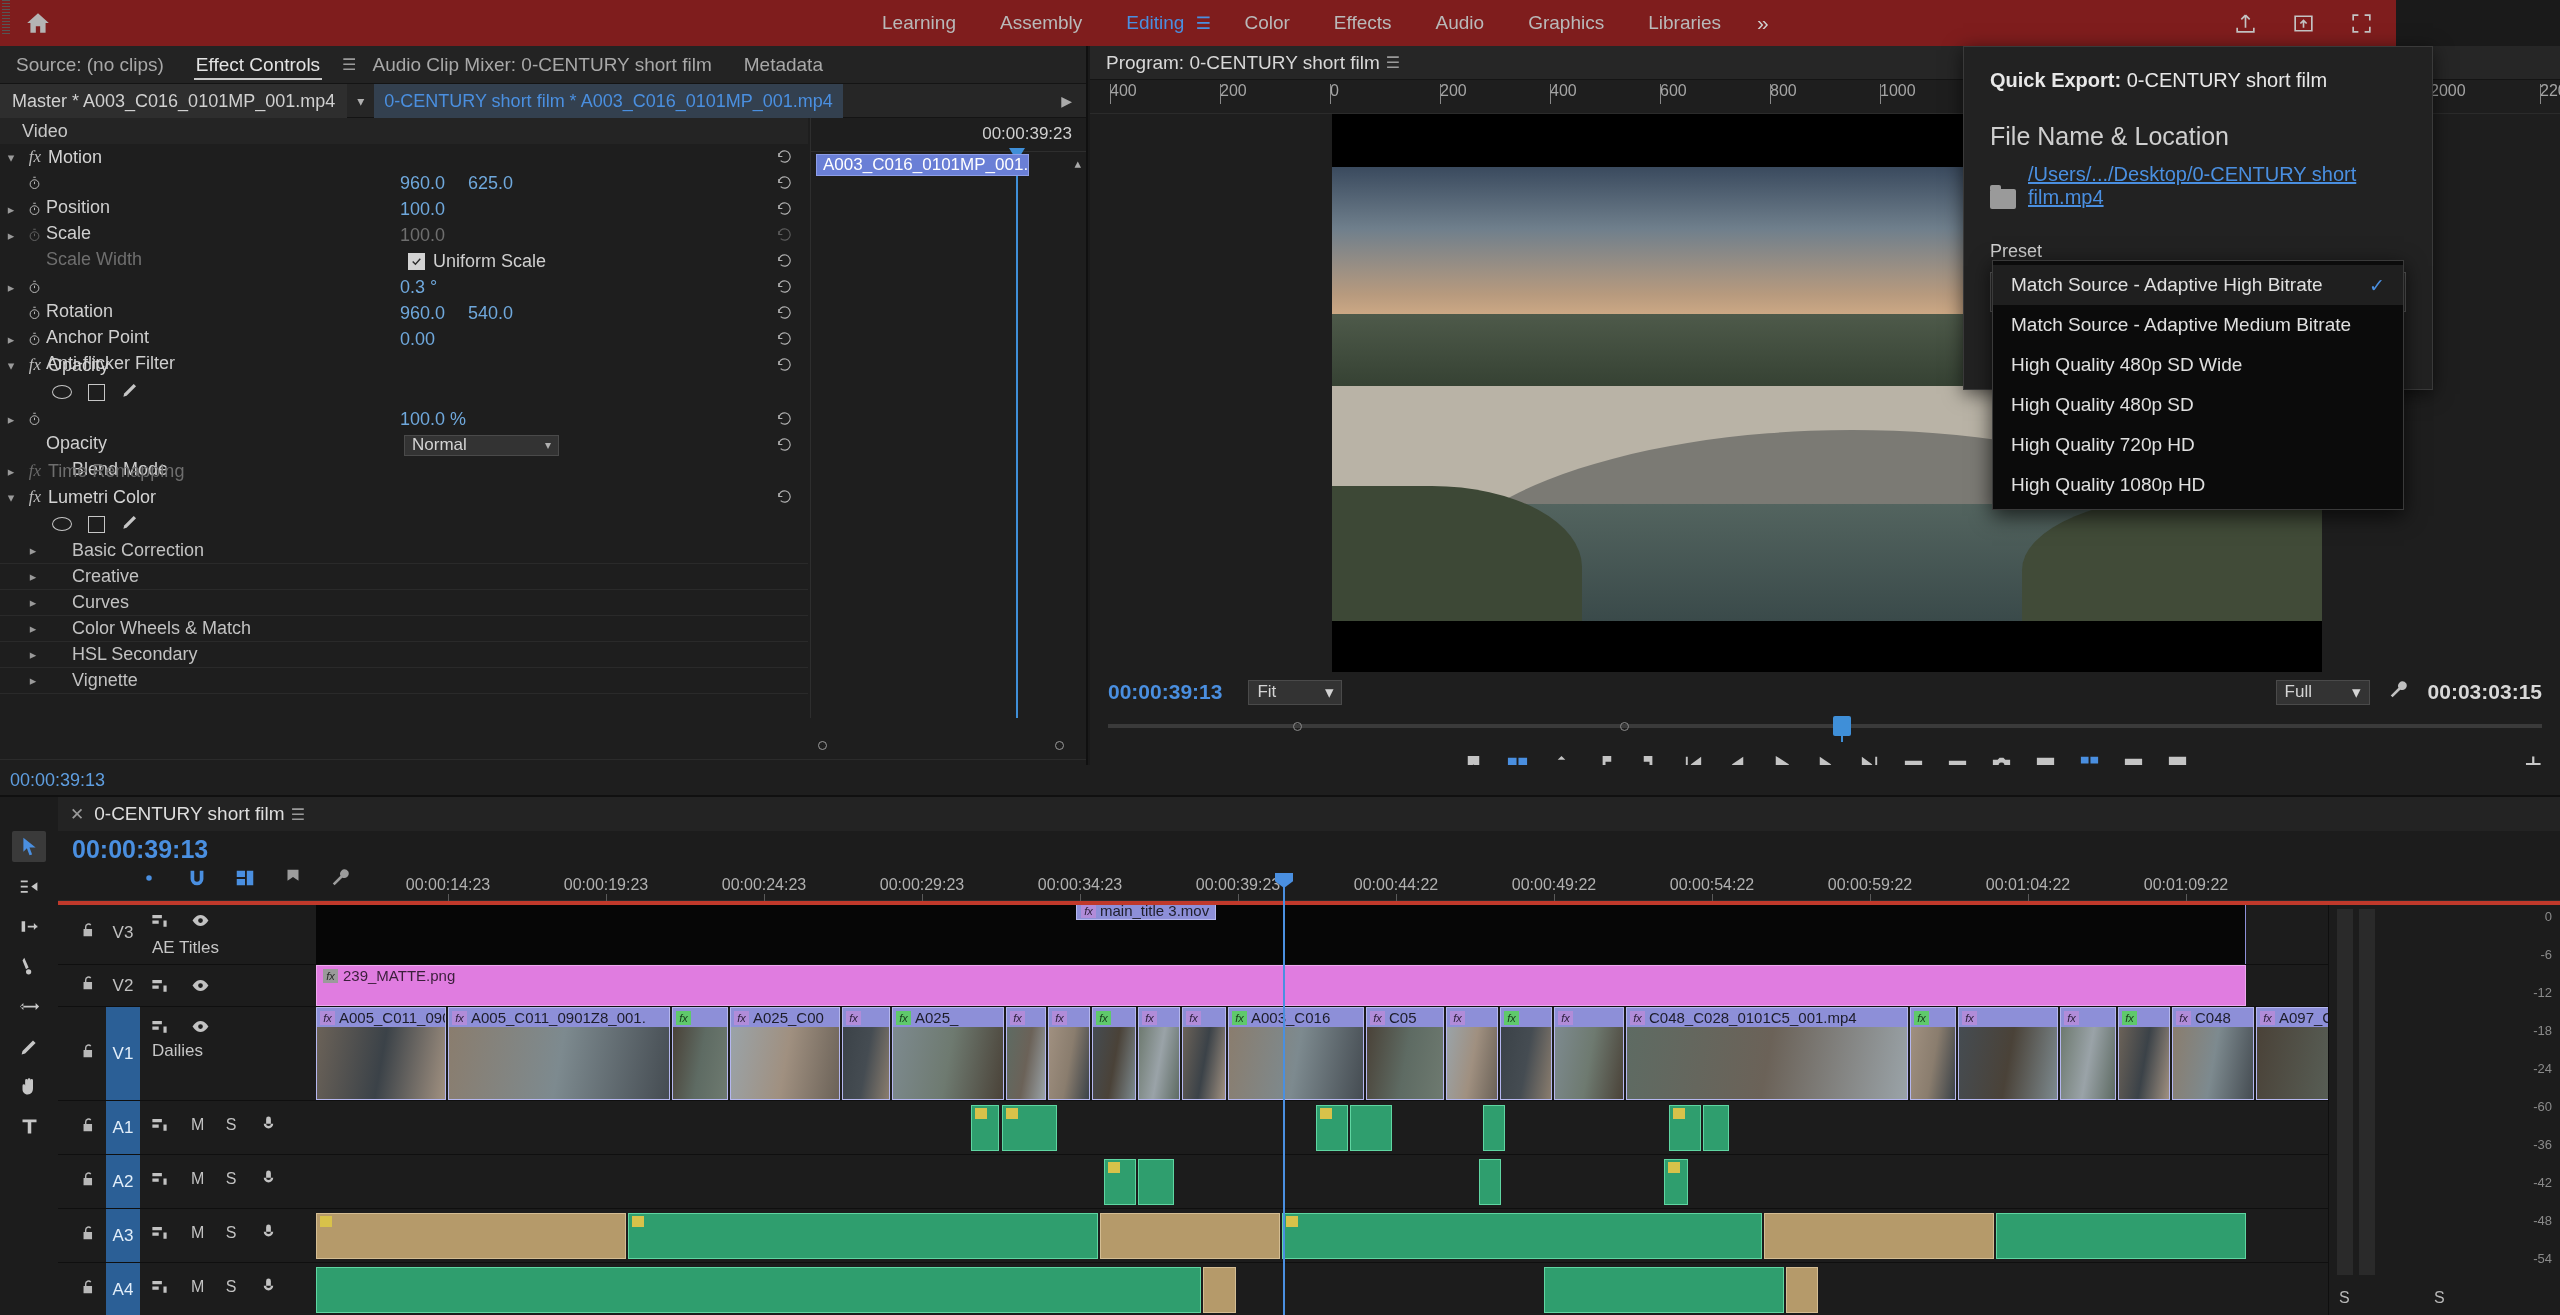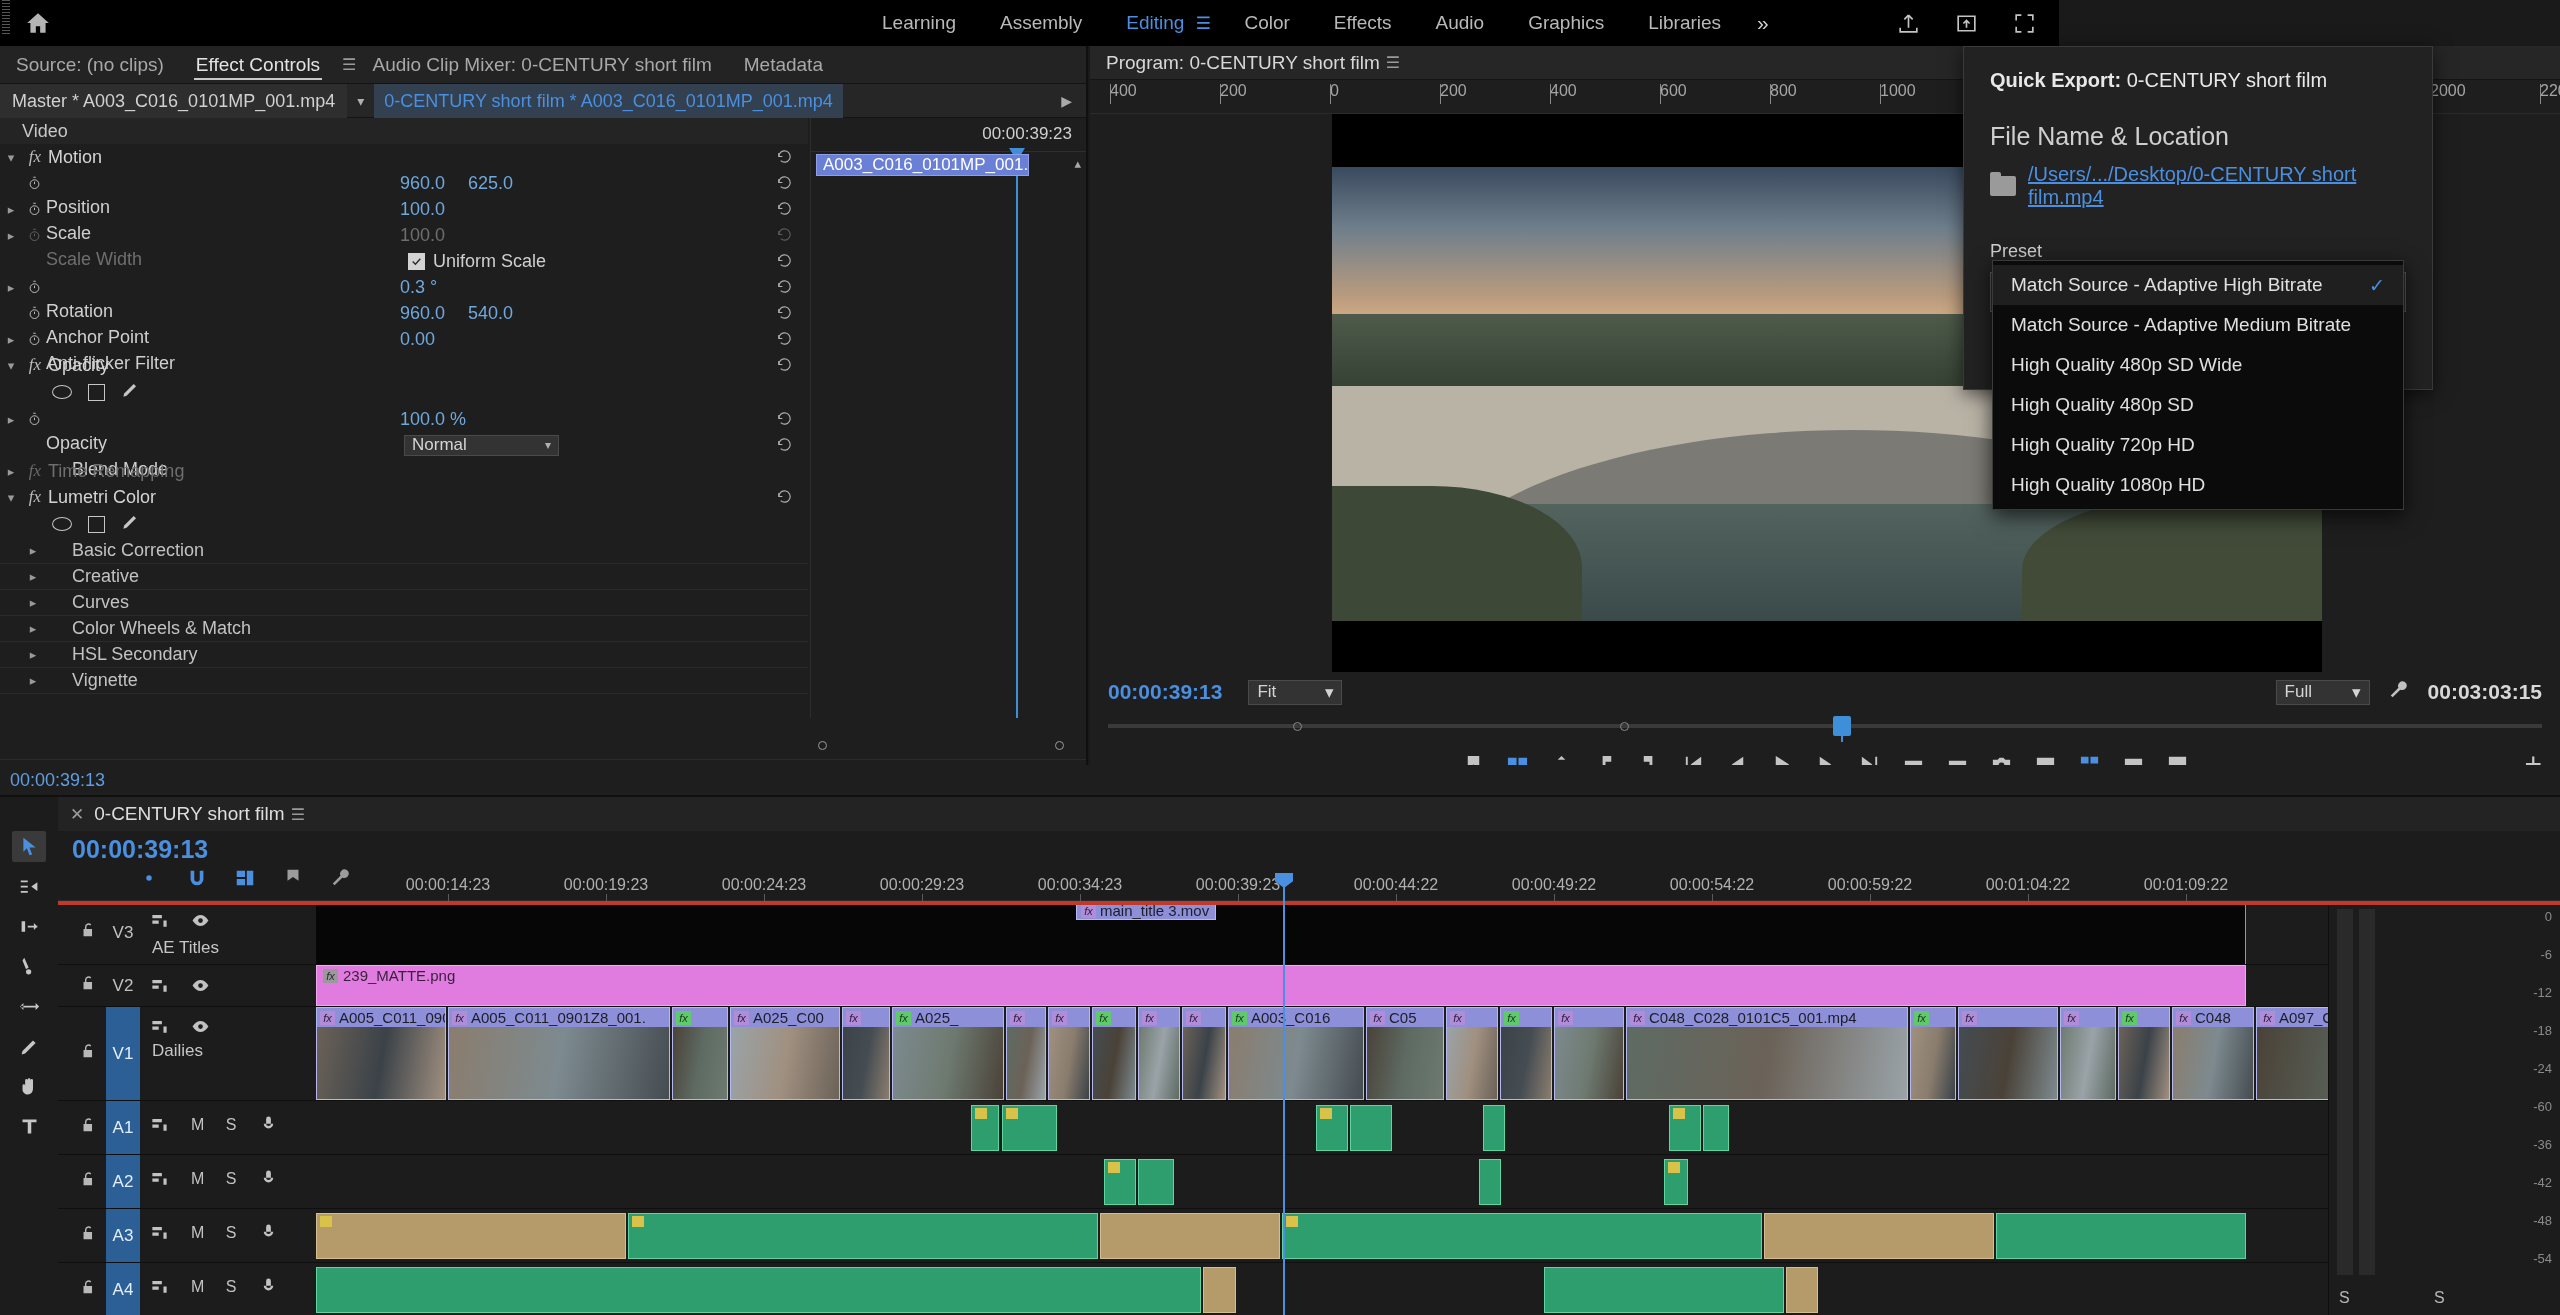--- a/index.html
+++ b/index.html
@@ -6,21 +6,21 @@
   html,body { background:#1a1a1a; }
   body {
     width:2560px; height:1315px;
     font-family:"Liberation Sans", sans-serif;
     color:#c8c8c8; overflow:hidden; position:relative;
     font-size:19px;
   }
   .abs { position:absolute; }
 
   
-  #topbar { left:0; top:0; width:2059px; height:46px; background:#000000; display:flex; align-items:flex-start; }
+  #topbar { left:0; top:0; width:2396px; height:46px; background:#7f1d1d; display:flex; align-items:flex-start; }
   #home-btn { width:56px; height:46px; display:flex; align-items:center; justify-content:center; }
   #home-btn svg { width:26px; height:26px; fill:#b4b4b4; }
   #grip { width:8px; height:34px; margin-left:2px;
     background:repeating-linear-gradient(to bottom,#555 0 1px,transparent 1px 3px); }
   #ws-tabs { display:flex; align-items:center; gap:0; margin-left:auto; margin-right:auto;
              position:absolute; left:860px; top:0; height:46px; }
   .ws-tab { padding:0 22px; height:46px; line-height:46px; font-size:19px; color:#b9b9b9; white-space:nowrap; }
   .ws-tab.active { color:#4a8fe0; }
   .ws-ham { width:22px; display:flex; align-items:center; justify-content:center; color:#4a8fe0; font-size:17px; margin-left:-14px; margin-right:8px;}
   #ws-more { color:#cfcfcf; font-size:21px; letter-spacing:-1px; padding:0 14px; height:46px; line-height:46px;}
@@ -184,21 +184,21 @@
   .mscale { position:absolute; right:8px; top:8px; bottom:40px; width:44px; }
   .mscale div { position:absolute; right:0; font-size:13px; color:#8a8a8a; }
   .msl { position:absolute; bottom:8px; font-size:16px; color:#b8b8b8; }
 
   
   #qe { position:absolute; left:1963px; top:46px; width:470px; height:344px; background:#222; border:1px solid #3a3a3a;
         box-shadow:0 4px 18px rgba(0,0,0,.6); z-index:60; padding:22px 26px; }
   #qe-title { font-size:20px; color:#e8e8e8; margin-bottom:30px;}
   #qe-title b { font-weight:bold; }
   #qe-lbl1 { font-size:25px; color:#cfcfcf; margin-bottom:12px;}
-  #qe-path { display:flex; align-items:center; gap:12px; margin-bottom:32px;}
+  #qe-path { display:flex; align-items:flex-end; gap:12px; margin-bottom:32px;}
   #qe-folder { width:26px; height:20px; background:#9a9a9a; border-radius:2px; position:relative; flex:0 0 auto;}
   #qe-folder::before { content:""; position:absolute; left:0; top:-4px; width:11px; height:5px; background:#9a9a9a; border-radius:2px 2px 0 0;}
   #qe-link { font-size:20px; color:#4a8fe0; text-decoration:underline; }
   #qe-lbl2 { font-size:18px; color:#cfcfcf; margin-bottom:10px;}
   #qe-sel { height:40px; background:#2e2e2e; border:1px solid #5a5a5a; display:flex; align-items:center;
             justify-content:space-between; padding:0 14px; font-size:19px; color:#e4e4e4;}
   #qe-sel .cv { color:#c0c0c0; font-size:15px; }
   #qe-menu { position:absolute; left:1992px; top:260px; width:412px; background:#0b0b0b; border:1px solid #3a3a3a;
              box-shadow:0 6px 20px rgba(0,0,0,.7); z-index:70; padding:4px 0; }
   .qopt { height:40px; display:flex; align-items:center; justify-content:space-between; padding:0 18px; font-size:19px; color:#e0e0e0;}

